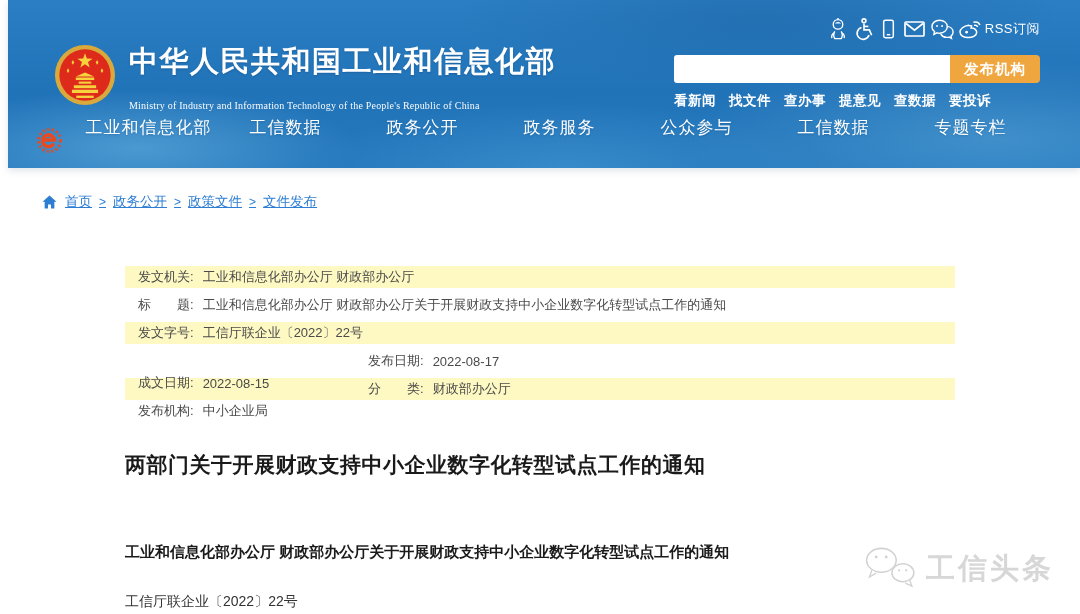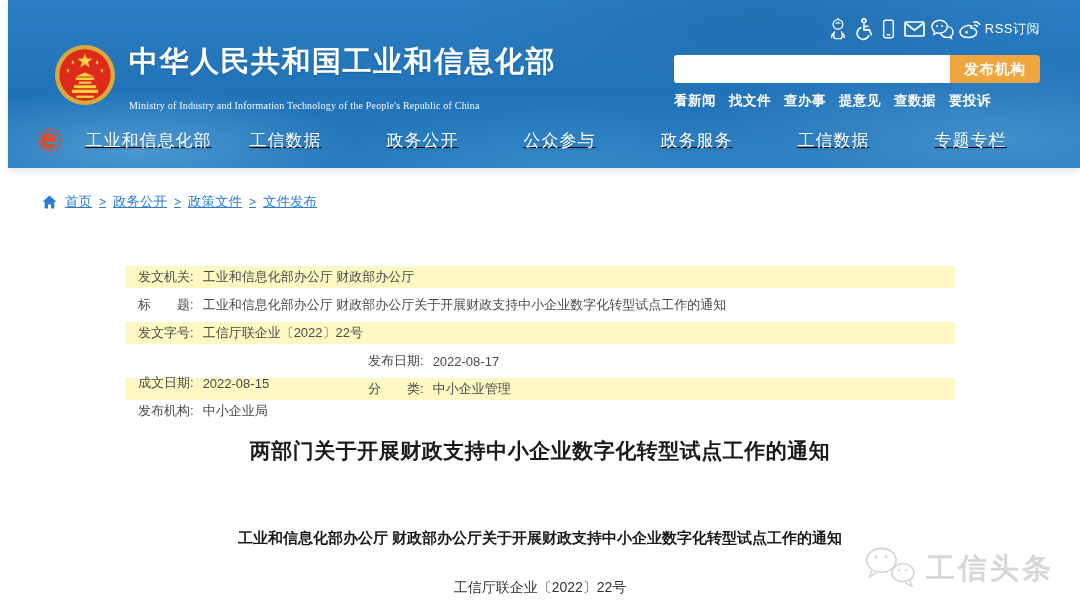--- a/index.html
+++ b/index.html
@@ -48,21 +48,21 @@
     width:90px;height:28px;border:none;background:#F0A63E;color:#fff;
     font-weight:bold;font-size:14.5px;border-radius:0 4px 4px 0;cursor:pointer;
     letter-spacing:1px;font-family:inherit;
   }
   .quick-links{display:flex;gap:13px;margin-top:9px;}
   .quick-links span{color:#fff;font-size:13.5px;font-weight:bold;cursor:pointer;letter-spacing:.5px;}
 
   
   .nav-row{
     position:absolute;left:0;right:0;top:116px;height:48px;
-    display:flex;align-items:center;padding:0 41px 0 28px;box-sizing:border-box;text-decoration:underline;
+    display:flex;padding:0 41px 0 28px;box-sizing:border-box;
   }
   .nav-logo{flex:0 0 44px;display:flex;align-items:center;}
   .nav-item{
     flex:1;text-align:center;color:#fff;font-size:17px;cursor:pointer;
     letter-spacing:1px;text-shadow:0 1px 2px rgba(0,40,80,.2);white-space:nowrap;
   }
 
   
   .breadcrumb{
     position:absolute;left:42px;top:193px;display:flex;align-items:center;gap:7px;
@@ -78,21 +78,21 @@
     display:flex;align-items:center;height:22px;margin-bottom:6px;
     font-size:13px;color:#4a4a4a;padding-left:13px;box-sizing:border-box;
   }
   .meta-row.shaded{background:#fef9c3;}
   .meta-cell{display:flex;align-items:center;}
   .meta-cell.col1{flex:0 0 230px;margin-top:44px;}
   .meta-label{margin-right:9px;white-space:pre;}
   .meta-value{white-space:nowrap;}
 
   
-  .article{position:absolute;left:125px;top:435px;width:830px;text-align:center;}
+  .article{position:absolute;left:125px;top:449px;width:830px;}
   .article-title{font-size:21px;font-weight:bold;color:#1a1a1a;line-height:32px;letter-spacing:.5px;}
   .article-subtitle{font-size:15px;font-weight:bold;color:#1a1a1a;margin-top:61px;line-height:19px;}
   .article-docnum{font-size:14px;color:#333;margin-top:31px;line-height:19px;}
 
   
   .watermark{
     position:absolute;right:26px;top:546px;display:flex;align-items:center;gap:8px;
   }
   .watermark-text{
     font-size:29px;font-weight:bold;color:#d7d7d7;letter-spacing:3px;
@@ -209,22 +209,22 @@
     <div class="nav-row">
       <span class="nav-logo">
         <svg width="27" height="27" viewBox="0 0 30 30">
           <circle cx="15" cy="15" r="12.3" fill="none" stroke="#E8491F" stroke-width="3.2" stroke-dasharray="2.3 2.7"></circle>
           <path d="M9.5 14.5 H20.5 A6.6 6.6 0 1 0 18.8 19.8" fill="none" stroke="#E8491F" stroke-width="4" stroke-linecap="round"></path>
         </svg>
       </span>
       <div class="nav-item">工业和信息化部</div>
       <div class="nav-item">工信数据</div>
       <div class="nav-item">政务公开</div>
+      <div class="nav-item">政务服务</div>
       <div class="nav-item">公众参与</div>
-      <div class="nav-item">政务服务</div>
       <div class="nav-item">工信数据</div>
       <div class="nav-item">专题专栏</div>
     </div>
   </div>
 
   <div class="breadcrumb">
     <span class="home-icon">
       <svg width="15" height="14" viewBox="0 0 16 15">
         <path d="M8 0.5 L15.5 7.2 H13.2 V14.5 H9.6 V10.2 H6.4 V14.5 H2.8 V7.2 H0.5 Z" fill="#2D7ED3"></path>
       </svg>
@@ -272,21 +272,21 @@
       </span>
     </div>
 
     <div class="meta-row shaded">
       <span class="meta-cell col1">
         <span class="meta-label">发布机构:</span>
         <span class="meta-value">中小企业局</span>
       </span>
       <span class="meta-cell">
         <span class="meta-label">分　　类:</span>
-        <span class="meta-value">中小企业管理</span>
+        <span class="meta-value">财政部办公厅</span>
       </span>
     </div>
   </div>
 
   <div class="article">
     <div class="article-title">两部门关于开展财政支持中小企业数字化转型试点工作的通知</div>
     <div class="article-subtitle">工业和信息化部办公厅 财政部办公厅关于开展财政支持中小企业数字化转型试点工作的通知</div>
     <div class="article-docnum">工信厅联企业〔2022〕22号</div>
   </div>
 

